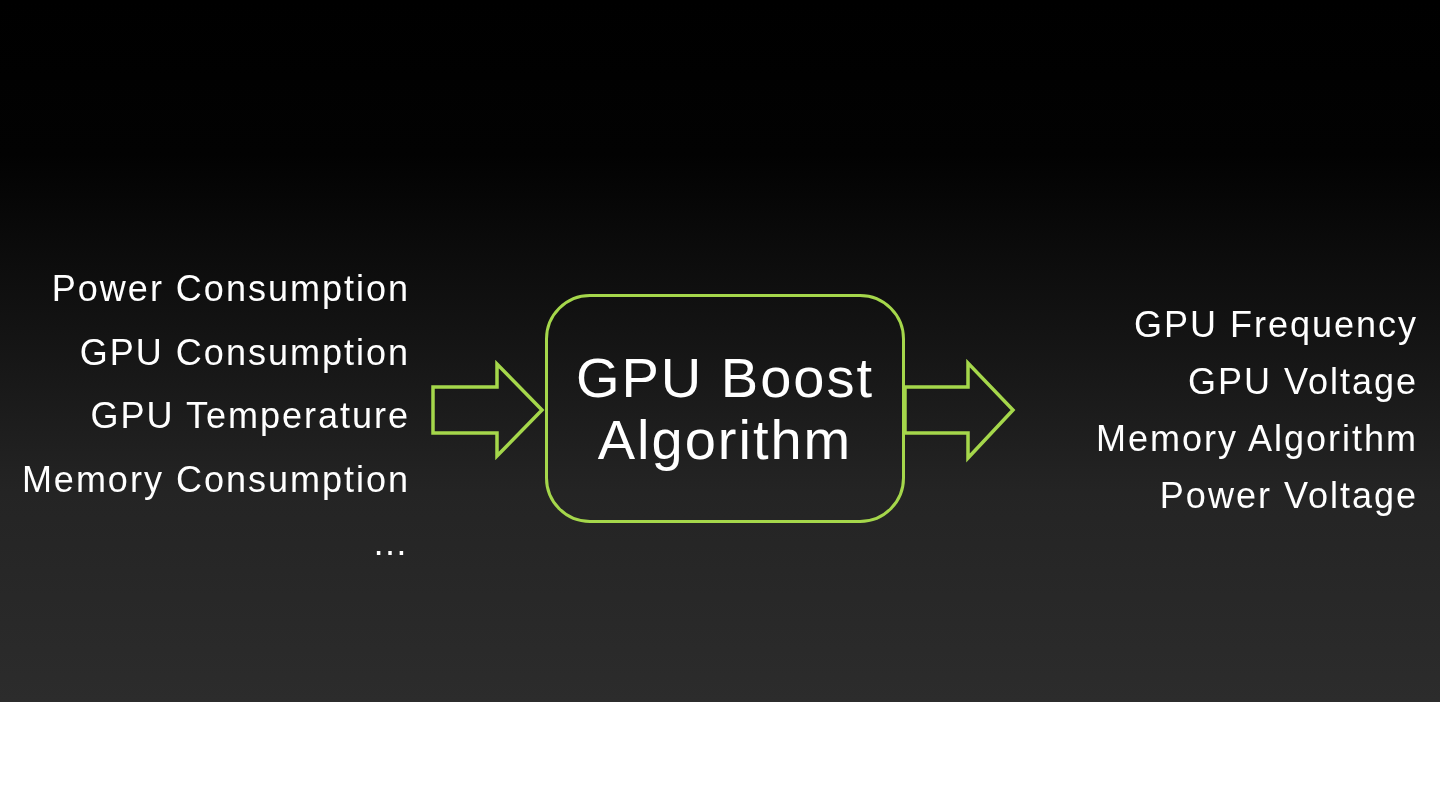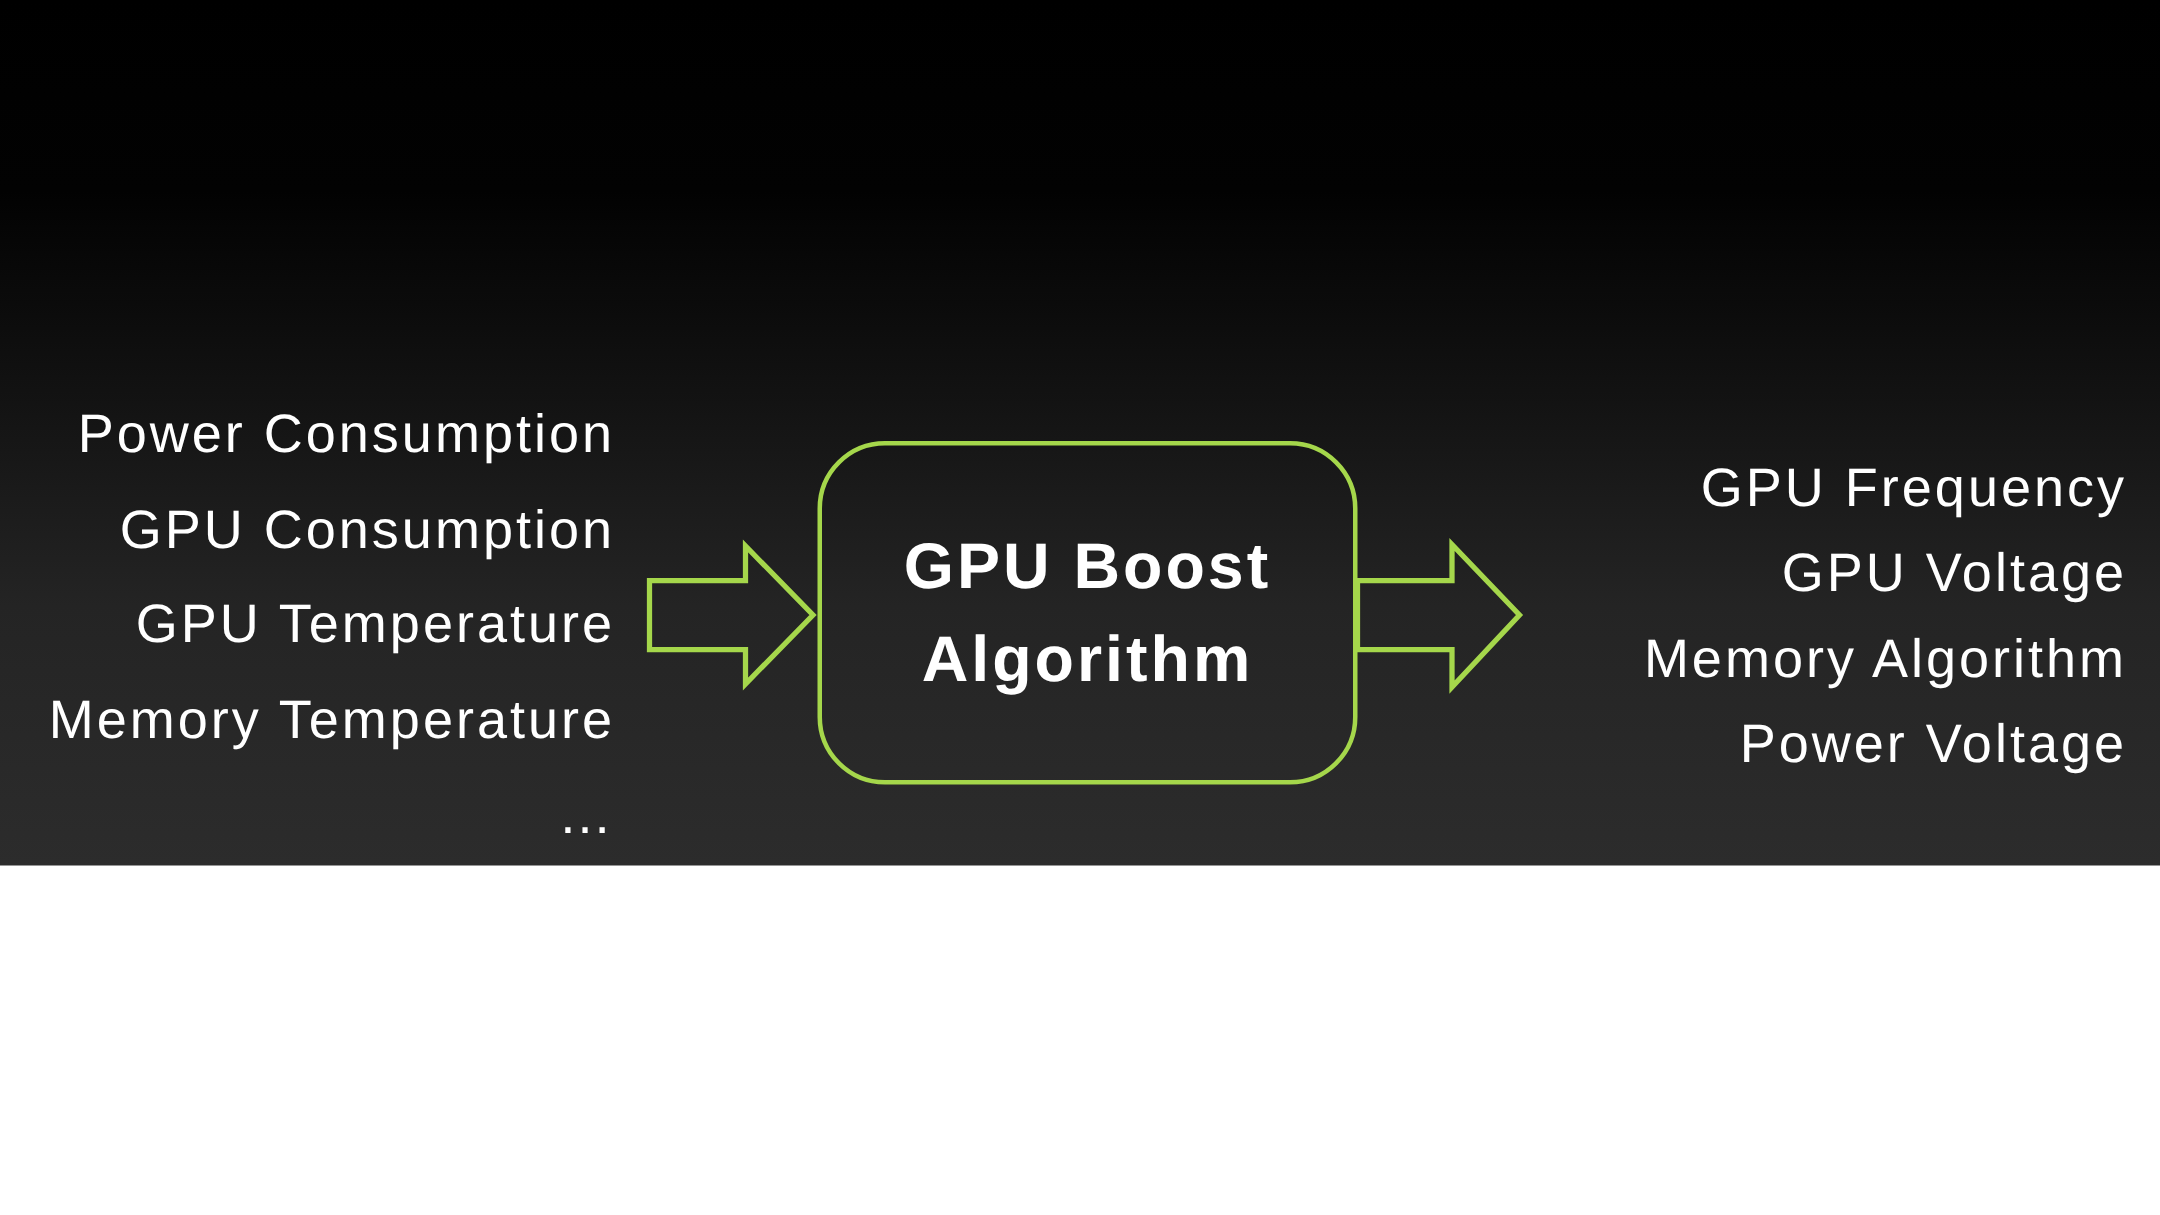--- a/index.html
+++ b/index.html
@@ -10,21 +10,21 @@
   }
   * { margin: 0; padding: 0; box-sizing: border-box; }
   html, body { width: 1440px; height: 810px; }
   body {
     font-family: "Liberation Sans", "DejaVu Sans", sans-serif;
     overflow: hidden;
   }
   .slide {
     position: relative;
     width: 1440px;
-    height: 577px;
+    height: 702px;
     background: linear-gradient(180deg,
       var(--bg-top) 0%,
       #020202 22%,
       #141414 48%,
       #242424 70%,
       var(--bg-bottom) 100%);
     color: var(--text);
   }
   .io-list {
     position: absolute;
@@ -56,25 +56,24 @@
     border: 3px solid var(--accent);
     border-radius: 45px;
     background: transparent;
     display: flex;
     flex-direction: column;
     align-items: center;
     justify-content: center;
     text-align: center;
   }
   .process-label {
-    font-size: 43px;
+    font-size: 56px;
     line-height: 62px;
     letter-spacing: 2px;
     color: var(--text);
-    font-weight: bold;
   }
   .arrow-svg {
     position: absolute;
     overflow: visible;
   }
   .arrow-svg polygon {
     fill: none;
     stroke: var(--accent);
     stroke-width: 3.5;
     stroke-linejoin: miter;
@@ -84,21 +83,21 @@
 </style>
 </head>
 <body>
 
 <div class="slide">
 
   <ul class="io-list inputs">
     <li>Power Consumption</li>
     <li>GPU Consumption</li>
     <li>GPU Temperature</li>
-    <li>Memory Temperature</li>
+    <li>Memory Consumption</li>
     <li>…</li>
   </ul>
 
   <svg id="arrow-in" class="arrow-svg" width="115" height="100" viewBox="0 0 115 100" aria-hidden="true">
     <polygon points="3,27 67,27 67,4 112,50 67,96 67,73 3,73"></polygon>
   </svg>
 
   <div class="process-box">
     <div class="process-label">
       <div>GPU Boost</div>

